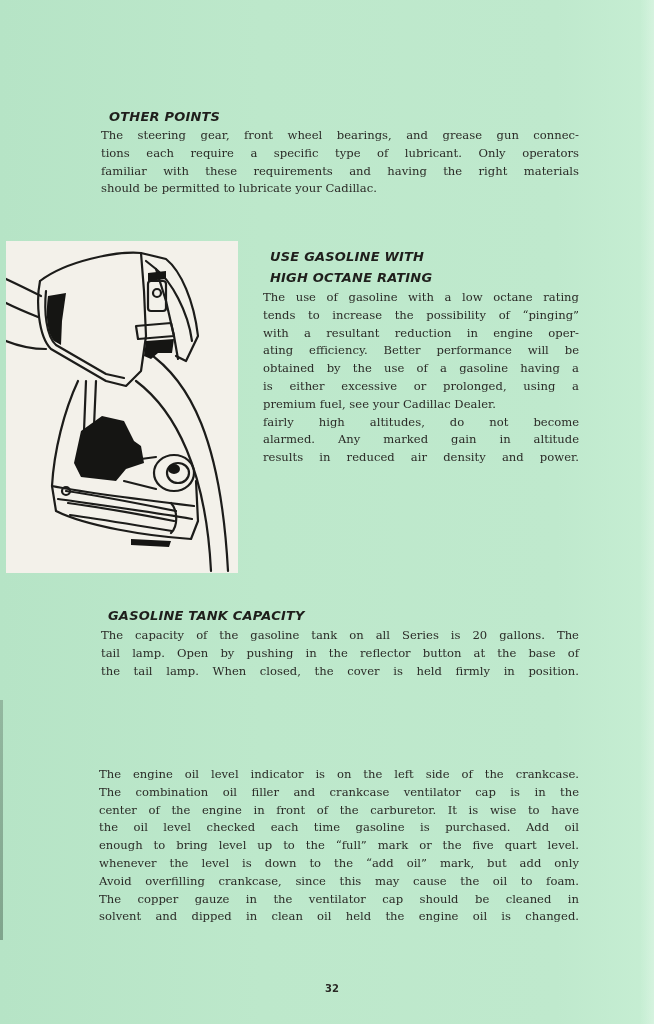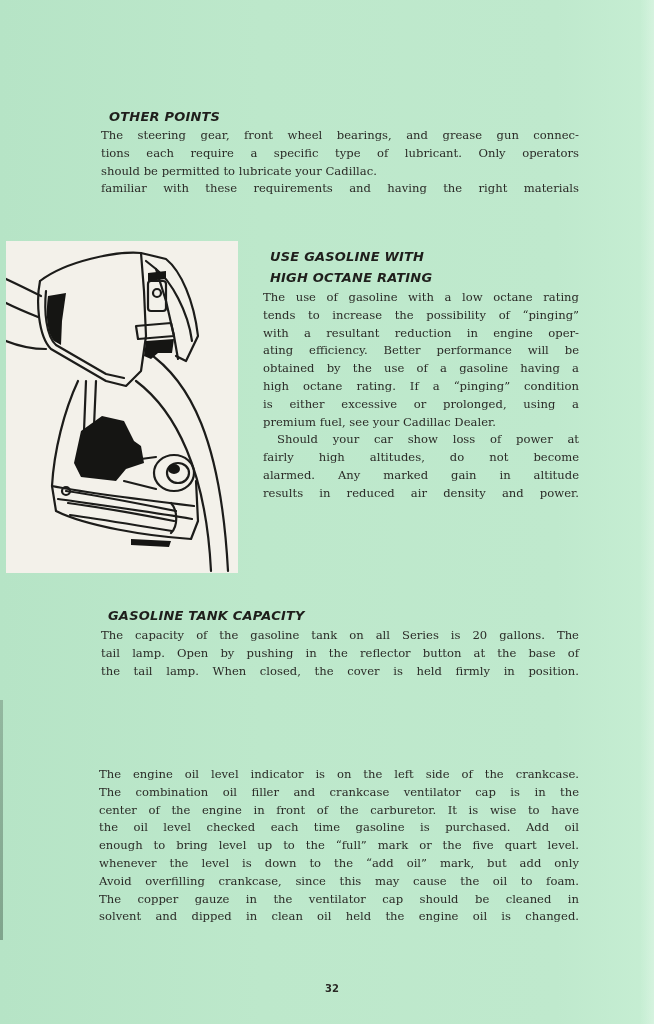--- a/index.html
+++ b/index.html
@@ -85,22 +85,22 @@
 <body>
 
 <div class="page">
   <div class="edge-right"></div>
   <div class="edge-left-line"></div>
 
   <h2 class="heading" style="left:97px; top:97px;">OTHER POINTS</h2>
   <div class="body-text" style="left:96px; top:122px; width:478px;">
     <span class="line">The steering gear, front wheel bearings, and grease gun connec-</span>
     <span class="line">tions each require a specific type of lubricant. Only operators</span>
+    <span class="line">familiar with these requirements and having the right materials</span>
     <span class="line last">should be permitted to lubricate your Cadillac.</span>
-    <span class="line">familiar with these requirements and having the right materials</span>
   </div>
 
   <div class="illustration">
     <svg width="232" height="332" viewBox="0 0 232 332">
       <g fill="none" stroke="#1c1c1a" stroke-width="2.2" stroke-linejoin="round" stroke-linecap="round">
 
         <path d="M0 38 C 15 45, 25 50, 35 55"></path>
         <path d="M0 62 C 12 68, 22 72, 32 76"></path>
         <path d="M0 100 C 15 106, 28 108, 40 108"></path>
 
@@ -149,24 +149,22 @@
   </div>
 
   <h2 class="heading" style="left:258px; top:237px;">USE GASOLINE WITH</h2>
   <h2 class="heading" style="left:258px; top:258px;">HIGH OCTANE RATING</h2>
   <div class="body-text" style="left:258px; top:284px; width:316px;">
     <span class="line">The use of gasoline with a low octane rating</span>
     <span class="line">tends to increase the possibility of “pinging”</span>
     <span class="line">with a resultant reduction in engine oper-</span>
     <span class="line">ating efficiency. Better performance will be</span>
     <span class="line">obtained by the use of a gasoline having a</span>
-    <span class="line">high octane rating. If a “pinging” condition</span>
     <span class="line">is either excessive or prolonged, using a</span>
     <span class="line last">premium fuel, see your Cadillac Dealer.</span>
-    <span class="line indent">Should your car show loss of power at</span>
     <span class="line">fairly high altitudes, do not become</span>
     <span class="line">alarmed. Any marked gain in altitude</span>
     <span class="line">results in reduced air density and power.</span>
   </div>
 
   <h2 class="heading" style="left:96px; top:596px;">GASOLINE TANK CAPACITY</h2>
   <div class="body-text" style="left:96px; top:622px; width:478px;">
     <span class="line">The capacity of the gasoline tank on all Series is 20 gallons. The</span>
     <span class="line">tail lamp. Open by pushing in the reflector button at the base of</span>
     <span class="line">the tail lamp. When closed, the cover is held firmly in position.</span>

